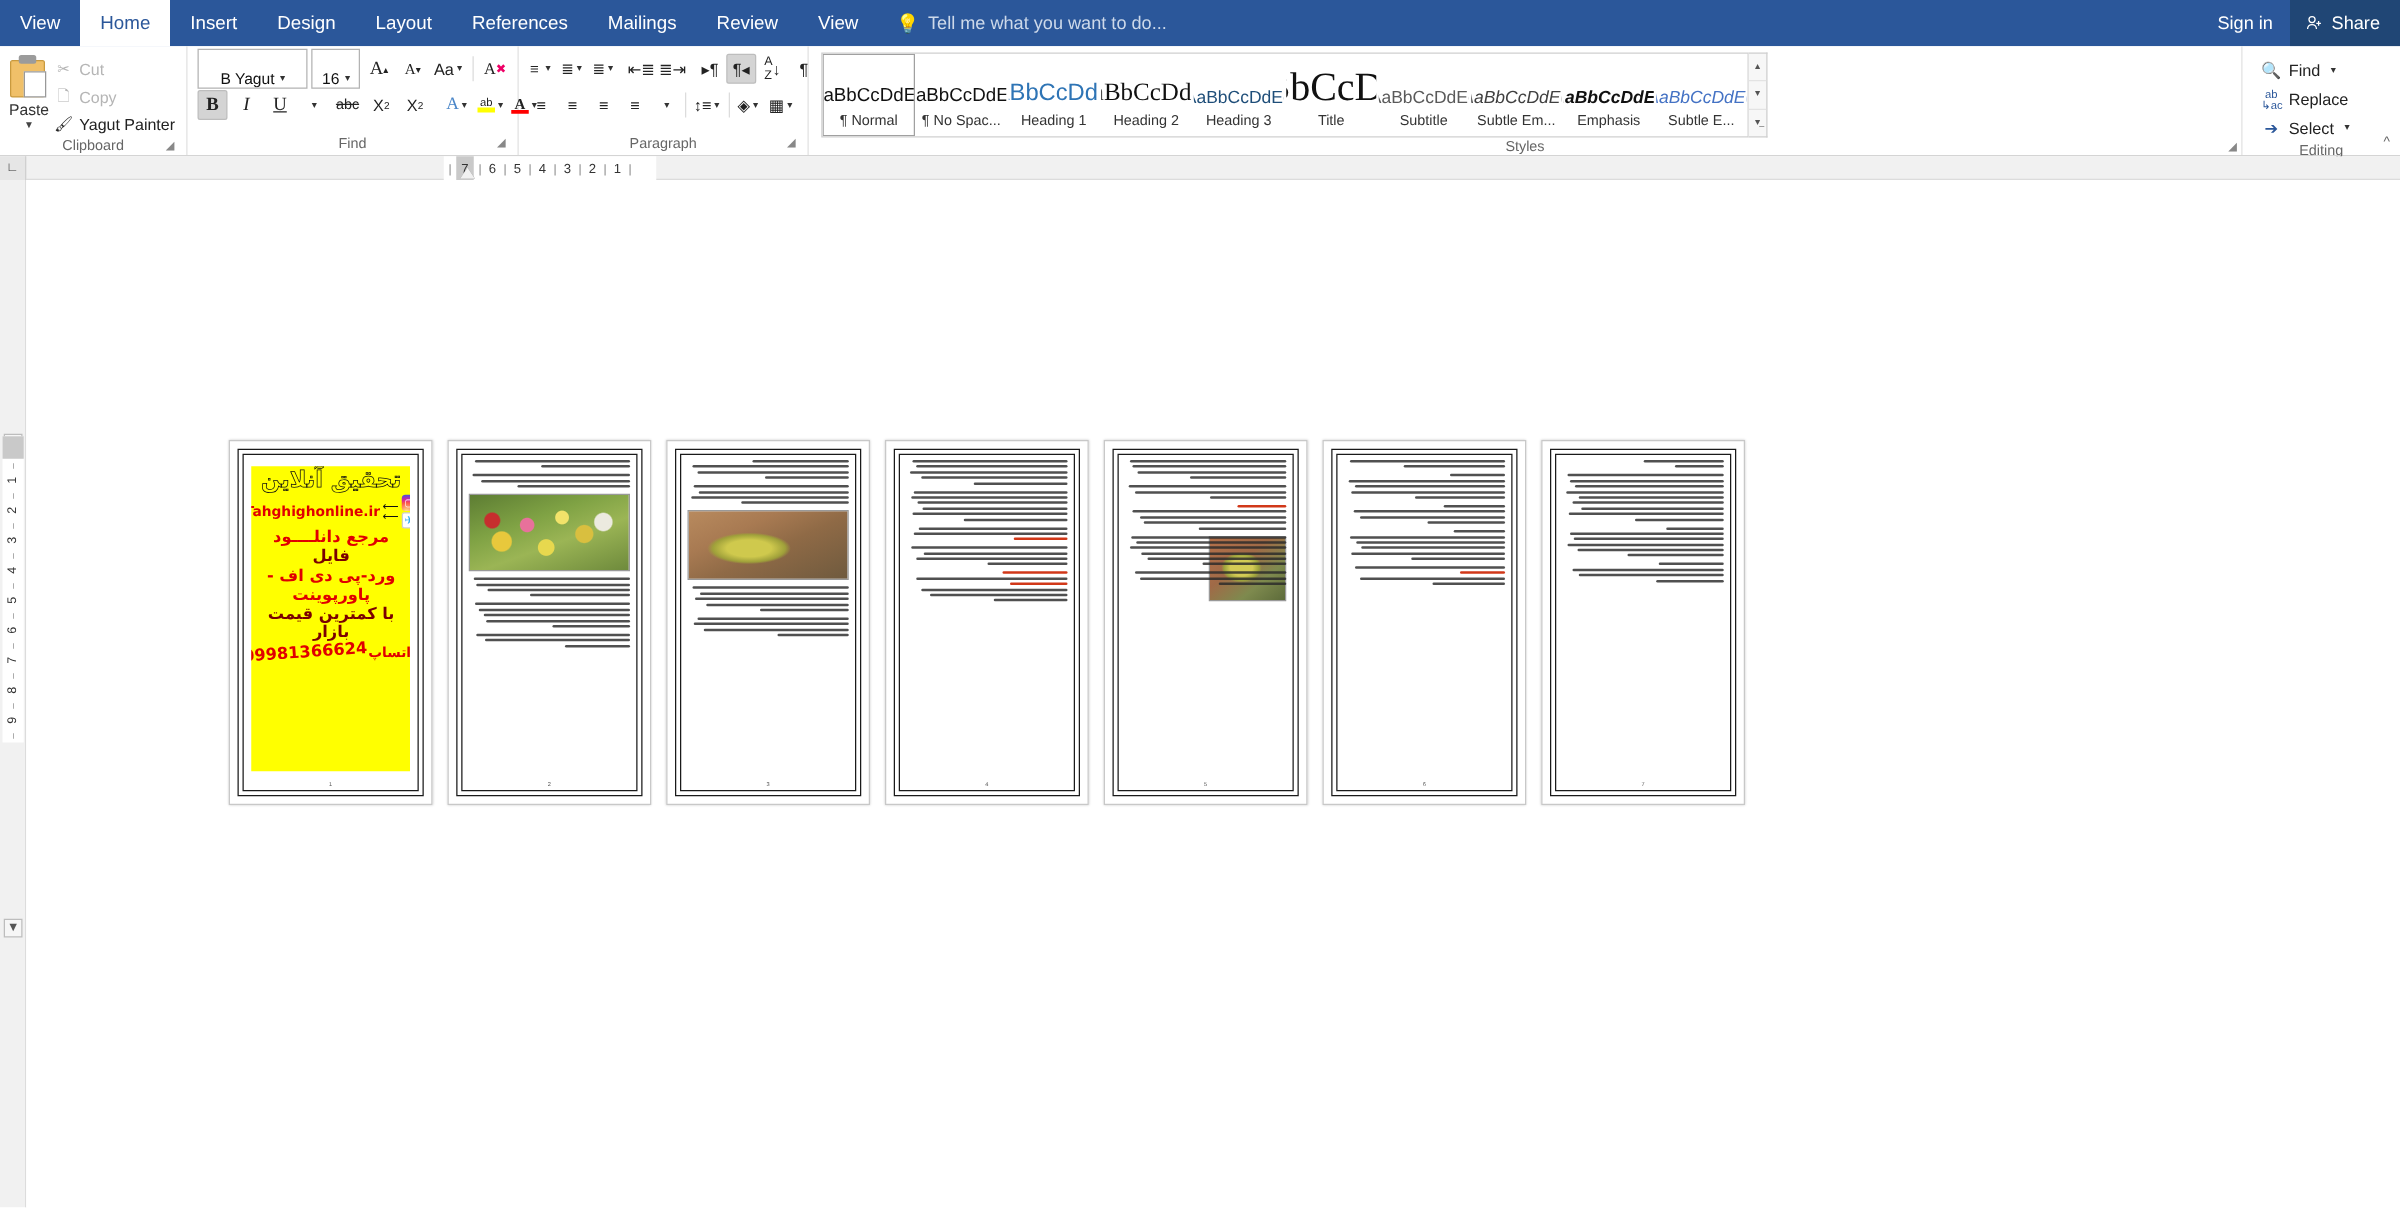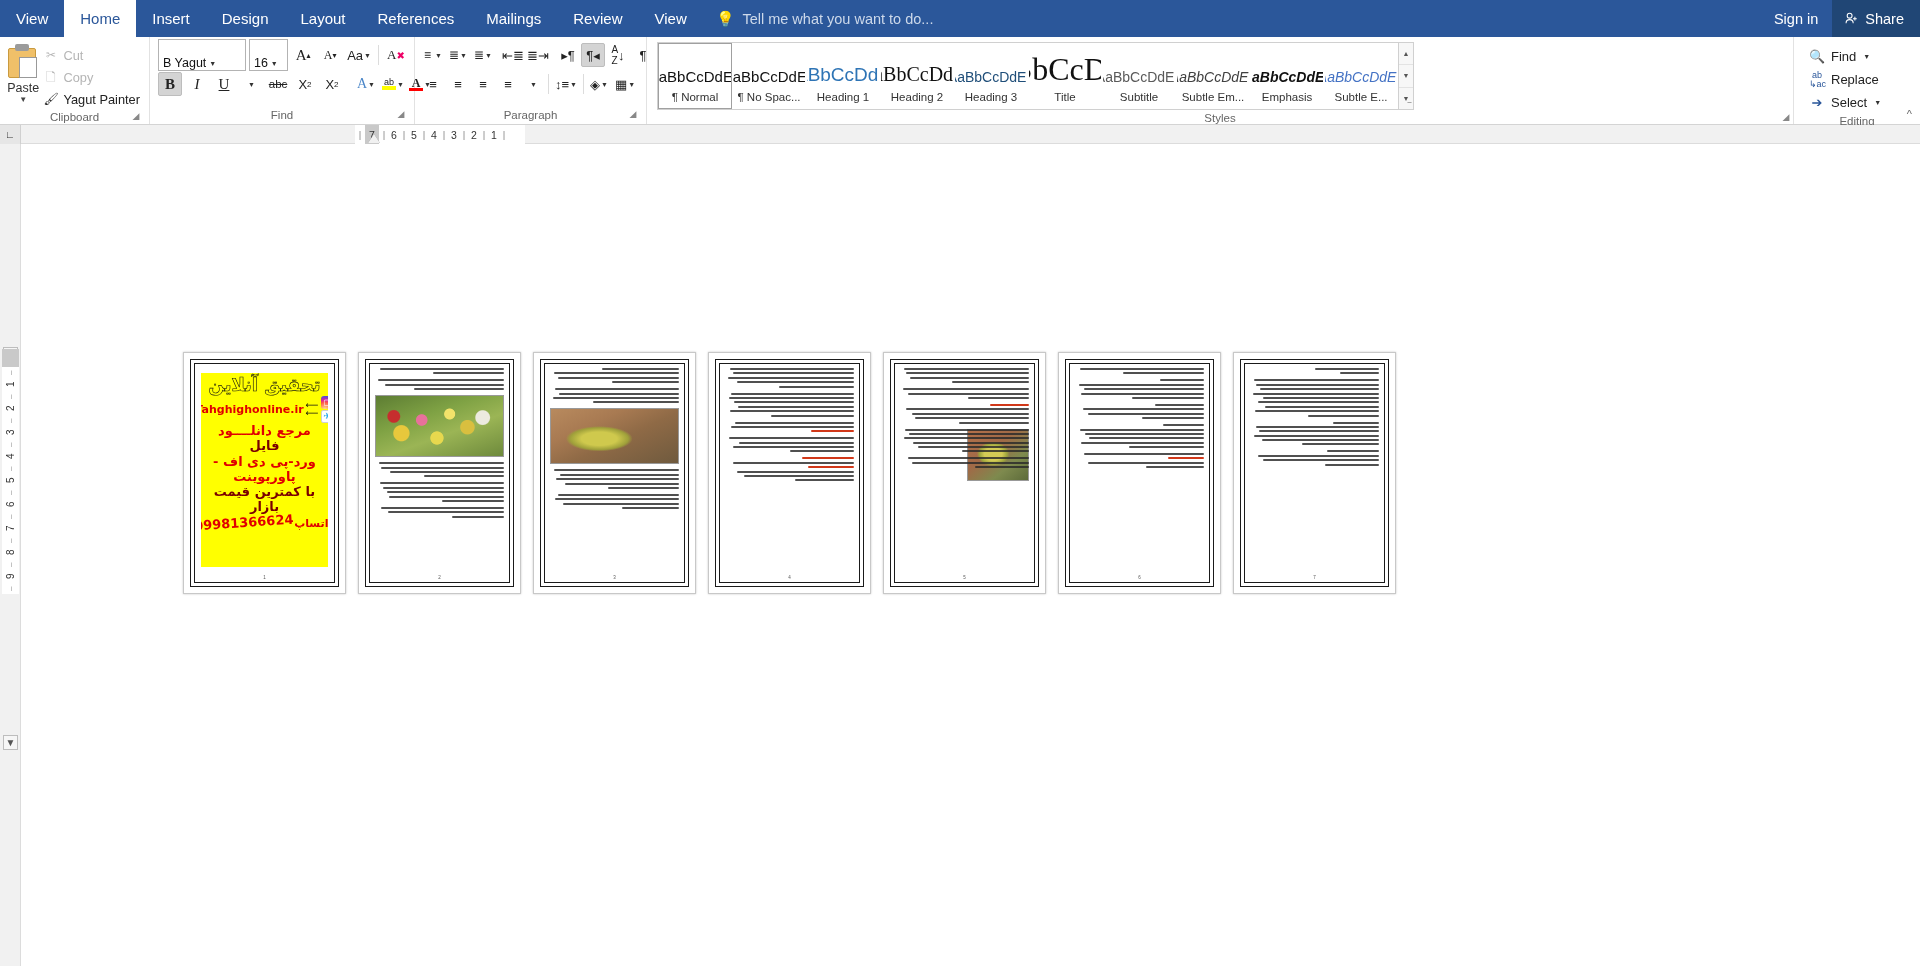--- a/index.html
+++ b/index.html
@@ -127,21 +127,21 @@
   }
   .clip-item.enabled { color: #222; }
   .clip-ico { width: 15px; height: 15px; display:inline-block; text-align:center; line-height:15px; font-size: 12px;}
 
   
   .g-font { width: 265px; }
   .font-row { display: flex; align-items: center; gap: 3px; height: 26px; padding-left: 2px; }
   .font-row.r2 { margin-top: 3px; }
   .combo {
     height: 32px; border: 1px solid #b3b3b3; background: #fff;
-    display: flex; align-items: center; justify-content: flex-start;
+    display: flex; align-items: center; justify-content: center;
     font-size: 12.5px; color: #111; padding: 16px 2px 0 4px;
     cursor: pointer;
   }
   .combo.fontname { width: 95px; }
   .combo.fontsize { width: 42px; }
   .combo .cv { overflow: hidden; white-space: nowrap; }
   .combo .arr { font-size: 7px; color: #333; padding-left: 3px; }
   .rbtn {
     min-width: 24px; height: 24px;
     display: flex; align-items: center; justify-content: center;
@@ -302,21 +302,21 @@
     background: #ffffff;
     position: relative;
     overflow: hidden;
   }
   .pages-strip {
     position: absolute;
     left: 162px; top: 208px;
     display: flex; gap: 12px;
   }
   .page {
-    width: 163px; height: 242px;
+    width: 163px; height: 292px;
     background: #ffffff;
     border: 1px solid #c8c8c8;
     box-shadow: 0 0 2px rgba(0,0,0,0.22);
     padding: 6px;
     position: relative;
     cursor: text;
   }
   .page-inner {
     width: 100%; height: 100%;
     border: 1px solid #1a1a1a;

